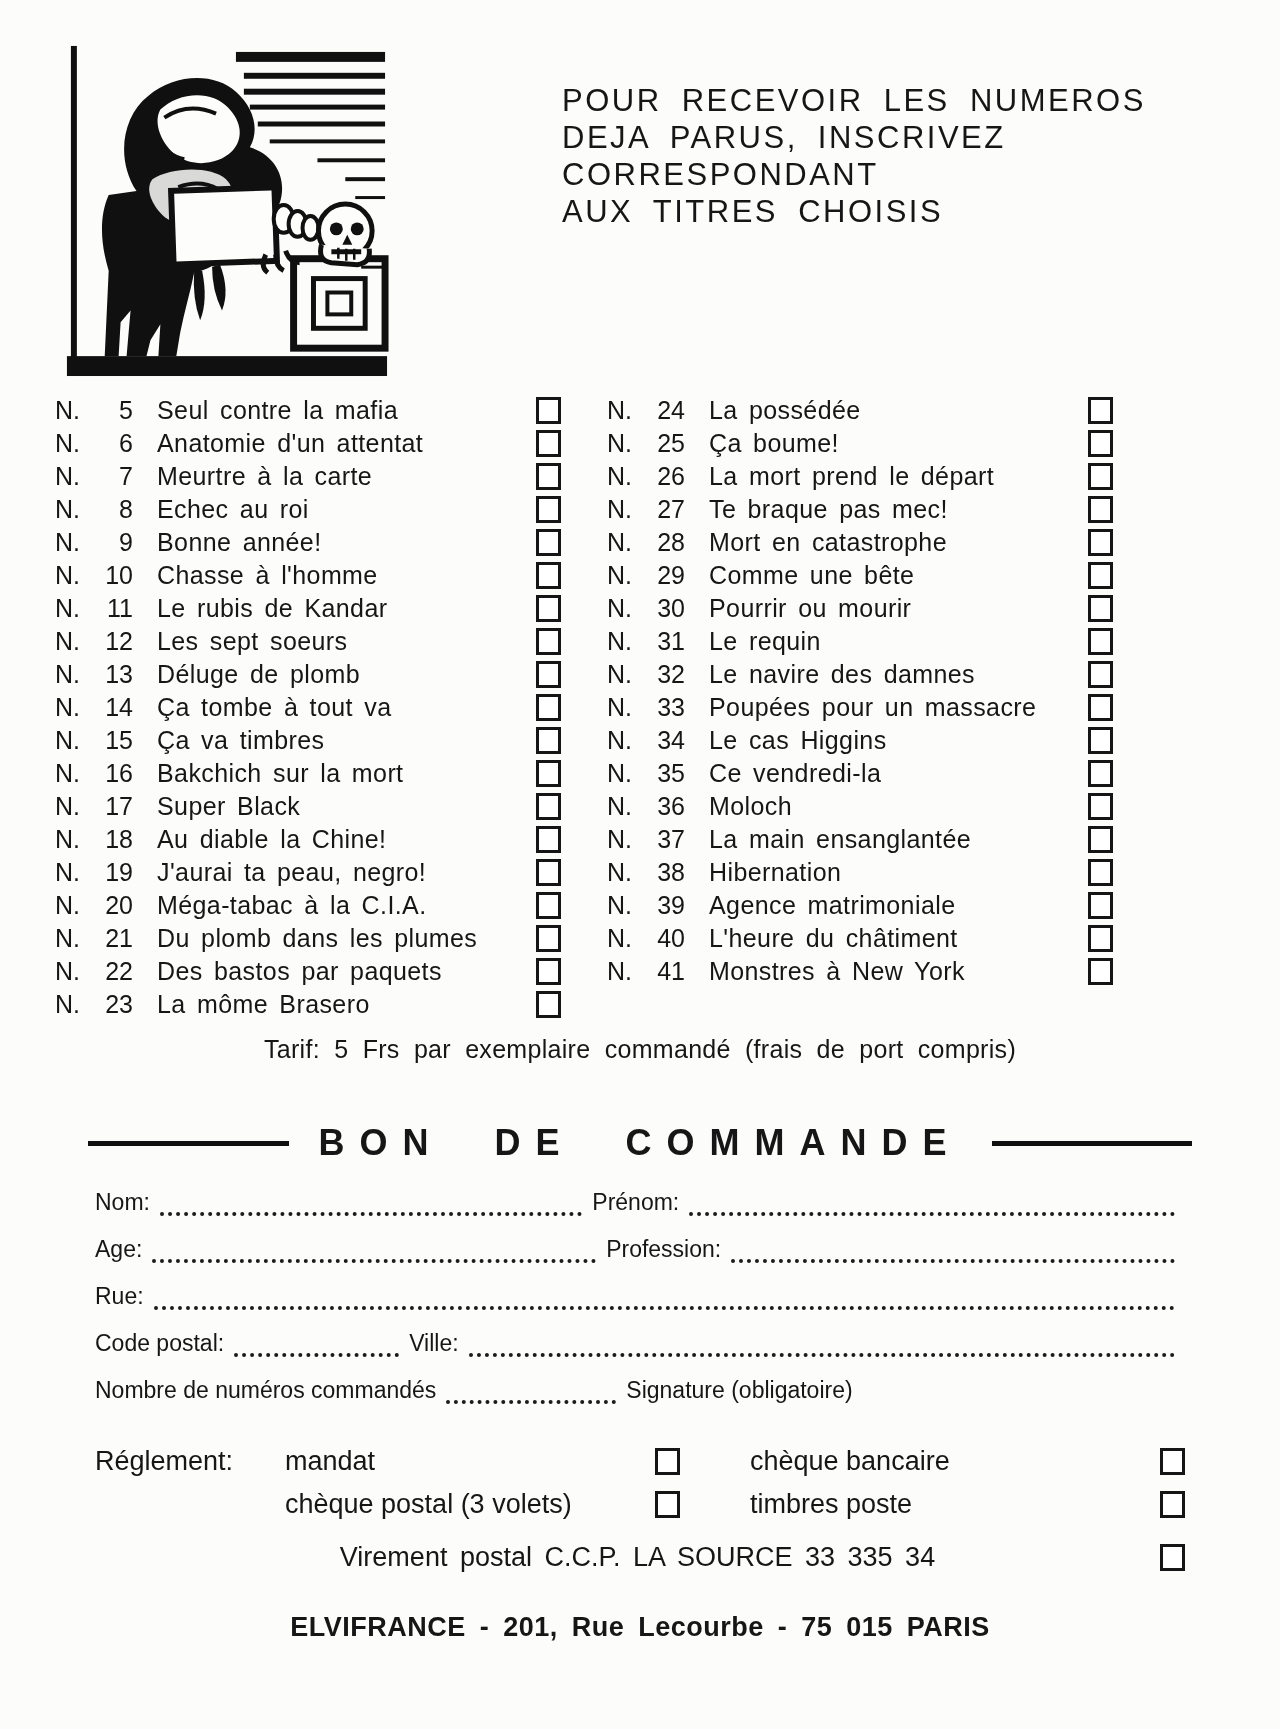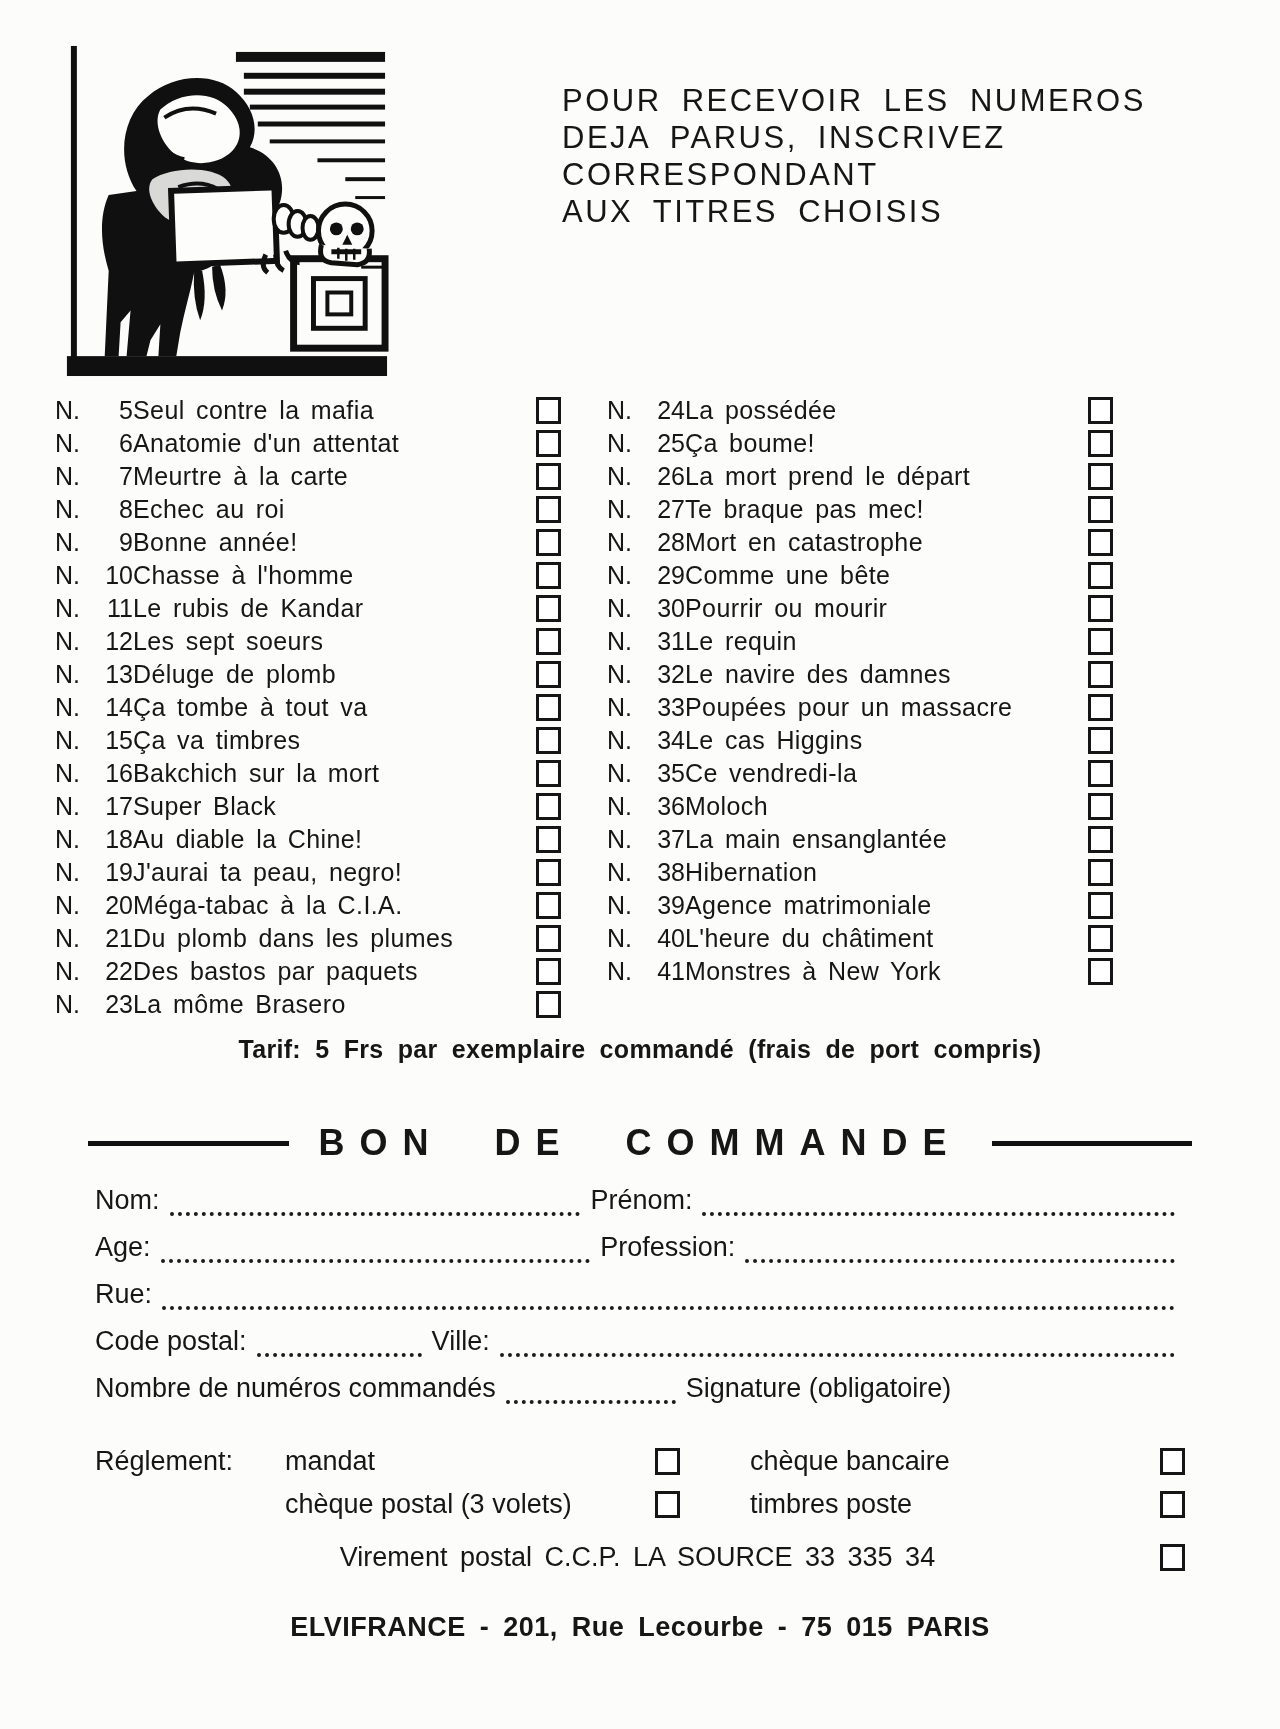--- a/index.html
+++ b/index.html
@@ -24,40 +24,40 @@
   
   .catalog{
     display:flex;gap:46px;
     margin:16px 0 0 55px;width:1058px;
     font-size:25px;
   }
   .ccol{flex:1;min-width:0;}
   .crow{display:flex;align-items:center;height:33px;}
   .cpre{width:40px;flex:none;}
   .cnum{width:38px;flex:none;text-align:right;}
-  .ctitle{white-space:nowrap;letter-spacing:.4px;word-spacing:4px;}
+  .ctitle{margin-left:24px;white-space:nowrap;letter-spacing:.4px;word-spacing:4px;}
   .cb{
     width:19px;height:21px;flex:none;
     border:3px solid #151515;margin-left:auto;
     background:#fff;
   }
   
   .tarif{
     margin:14px 60px 0 60px;text-align:center;
-    font-weight:700;font-size:25px;word-spacing:7px;letter-spacing:.3px;
+    font-weight:400;font-size:25px;word-spacing:7px;letter-spacing:.3px;
   }
   
   .bdc{display:flex;align-items:center;margin:58px 88px 0 88px;}
   .bdc .rule{height:5px;background:#111;flex:1;}
   .bdc .bdc-title{
     margin:0 30px;font-size:36px;font-weight:700;
     letter-spacing:15px;word-spacing:26px;white-space:nowrap;
   }
   
-  .form{margin:26px 95px 10px 95px;font-size:27px;}
+  .form{margin:26px 95px 10px 95px;font-size:23px;}
   .frow{display:flex;align-items:flex-end;margin-top:21px;height:26px;}
   .flab{white-space:nowrap;flex:none;}
   .dots{flex:1;border-bottom:4px dotted #1b1b1b;height:20px;margin:0 10px;}
   .dots.fixed{flex:none;}
   
   .reg{margin:42px 95px 0 95px;font-size:27px;}
   .rrow{display:grid;grid-template-columns:190px 370px 95px 340px auto;align-items:center;margin-top:15px;height:28px;}
   .rrow .opt{white-space:nowrap;}
   .rrow .cb{margin-left:0;}
   .rrow .cbend{justify-self:end;}

